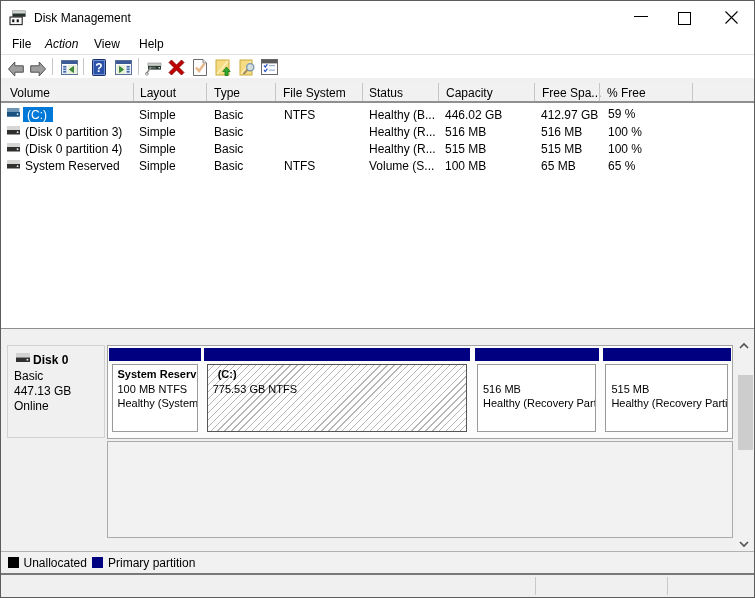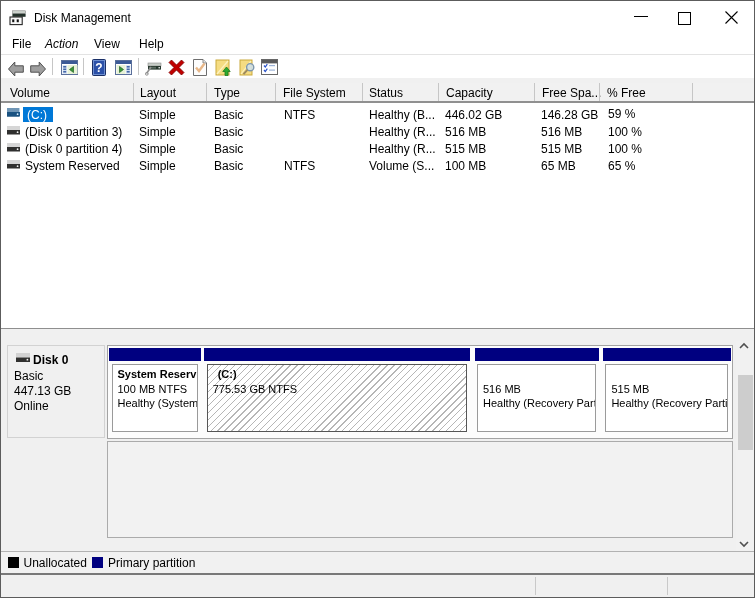--- a/index.html
+++ b/index.html
@@ -154,21 +154,21 @@
     </g>
     <circle cx="10.6" cy="6.2" r="0.9" fill="#d7ecff"></circle>
   </svg>
   <div class="abs" style="left:21.5px;top:3.5px;width:30px;height:15px;background:#0078d7;"></div>
   <div class="abs t12" style="left:26px;top:5px;color:#fff;">(C:)</div>
   <div class="abs t12" style="left:138px;top:5px;">Simple</div>
   <div class="abs t12" style="left:213px;top:5px;">Basic</div>
   <div class="abs t12" style="left:283px;top:5px;">NTFS</div>
   <div class="abs t12" style="left:368px;top:5px;">Healthy (B...</div>
   <div class="abs t12" style="left:444px;top:5px;">446.02 GB</div>
-  <div class="abs t12" style="left:540px;top:5px;">146.28 GB</div>
+  <div class="abs t12" style="left:540px;top:5px;">412.97 GB</div>
   <div class="abs t12" style="left:607px;top:4px;">59 %</div>
 
   <svg class="abs" style="left:6px;top:23px;" width="14" height="9" viewBox="0 0 14 9">
     <rect x="0" y="0" width="13" height="4" fill="#d6d6d6"></rect>
     <rect x="0" y="4" width="13" height="4.5" fill="#30302f"></rect>
     <circle cx="10.6" cy="6.2" r="0.9" fill="#f2f2f2"></circle>
   </svg>
   <div class="abs t12" style="left:24px;top:22px;">(Disk 0 partition 3)</div>
   <div class="abs t12" style="left:138px;top:22px;">Simple</div>
   <div class="abs t12" style="left:213px;top:22px;">Basic</div>

